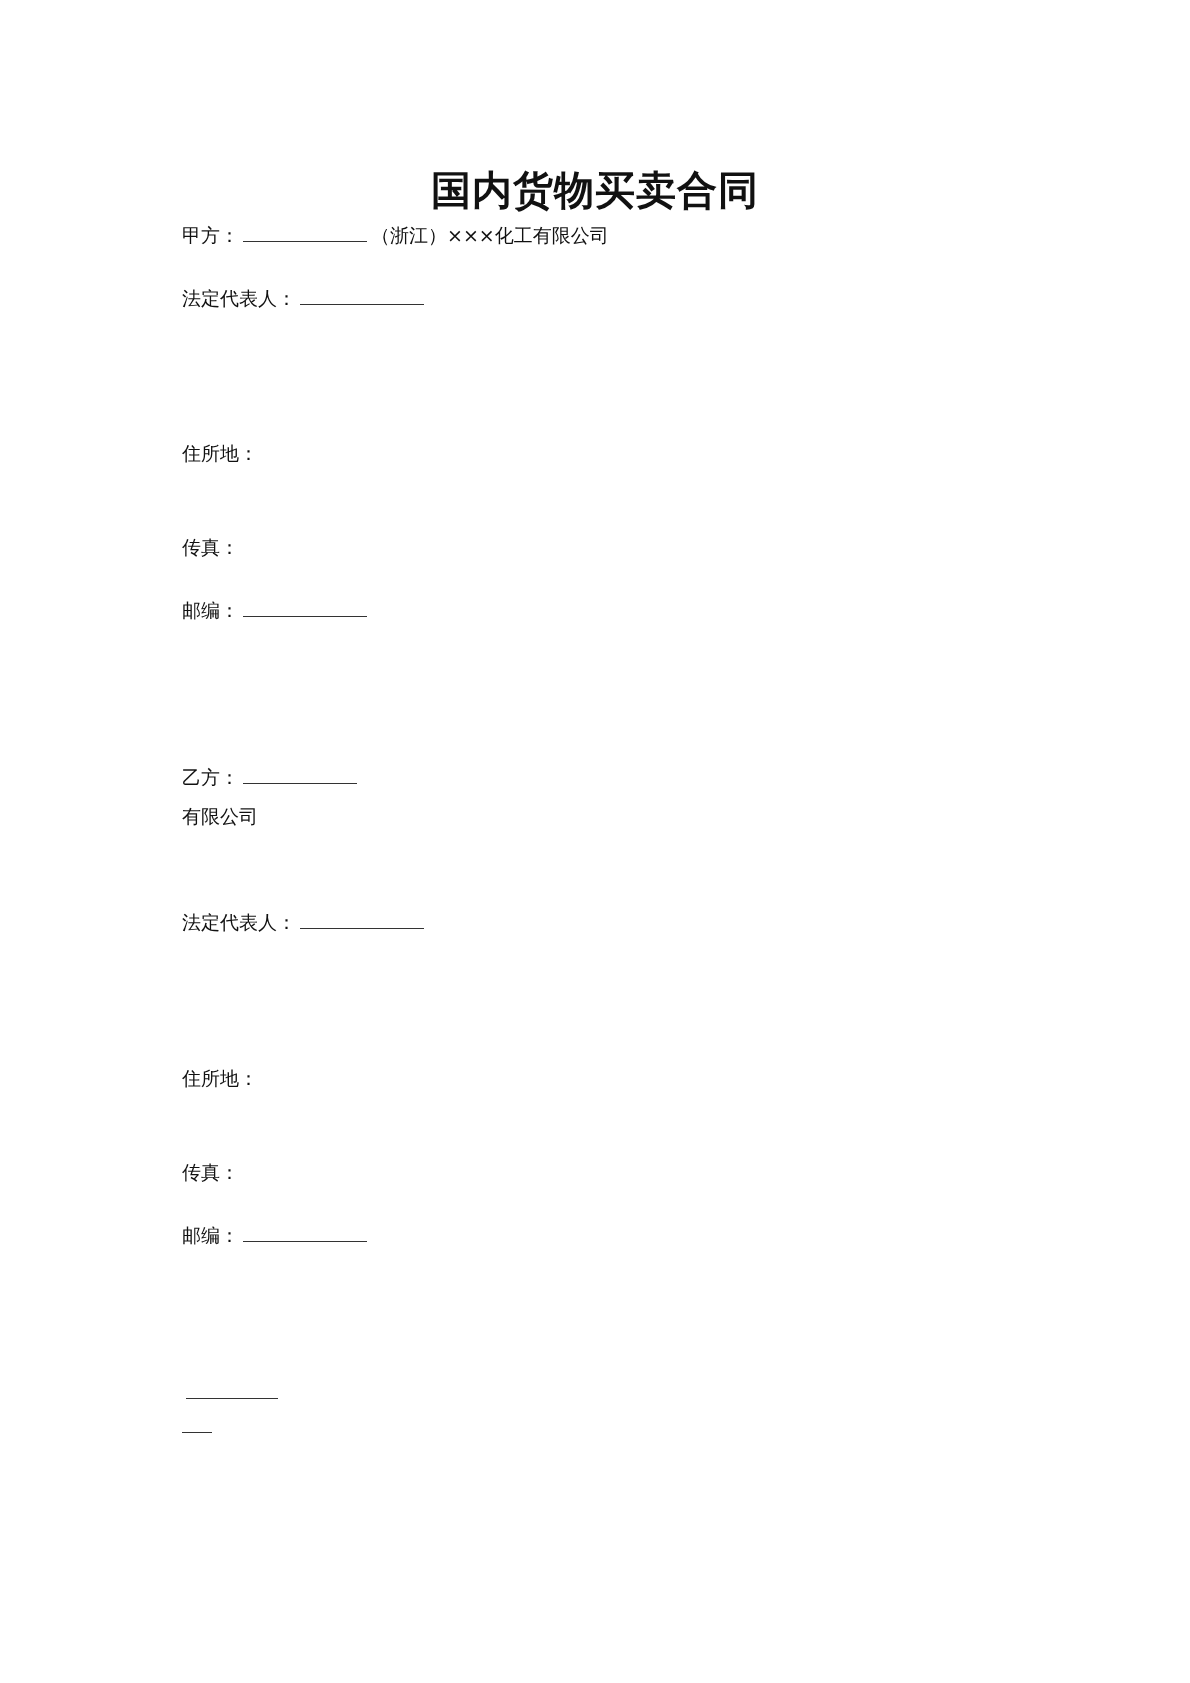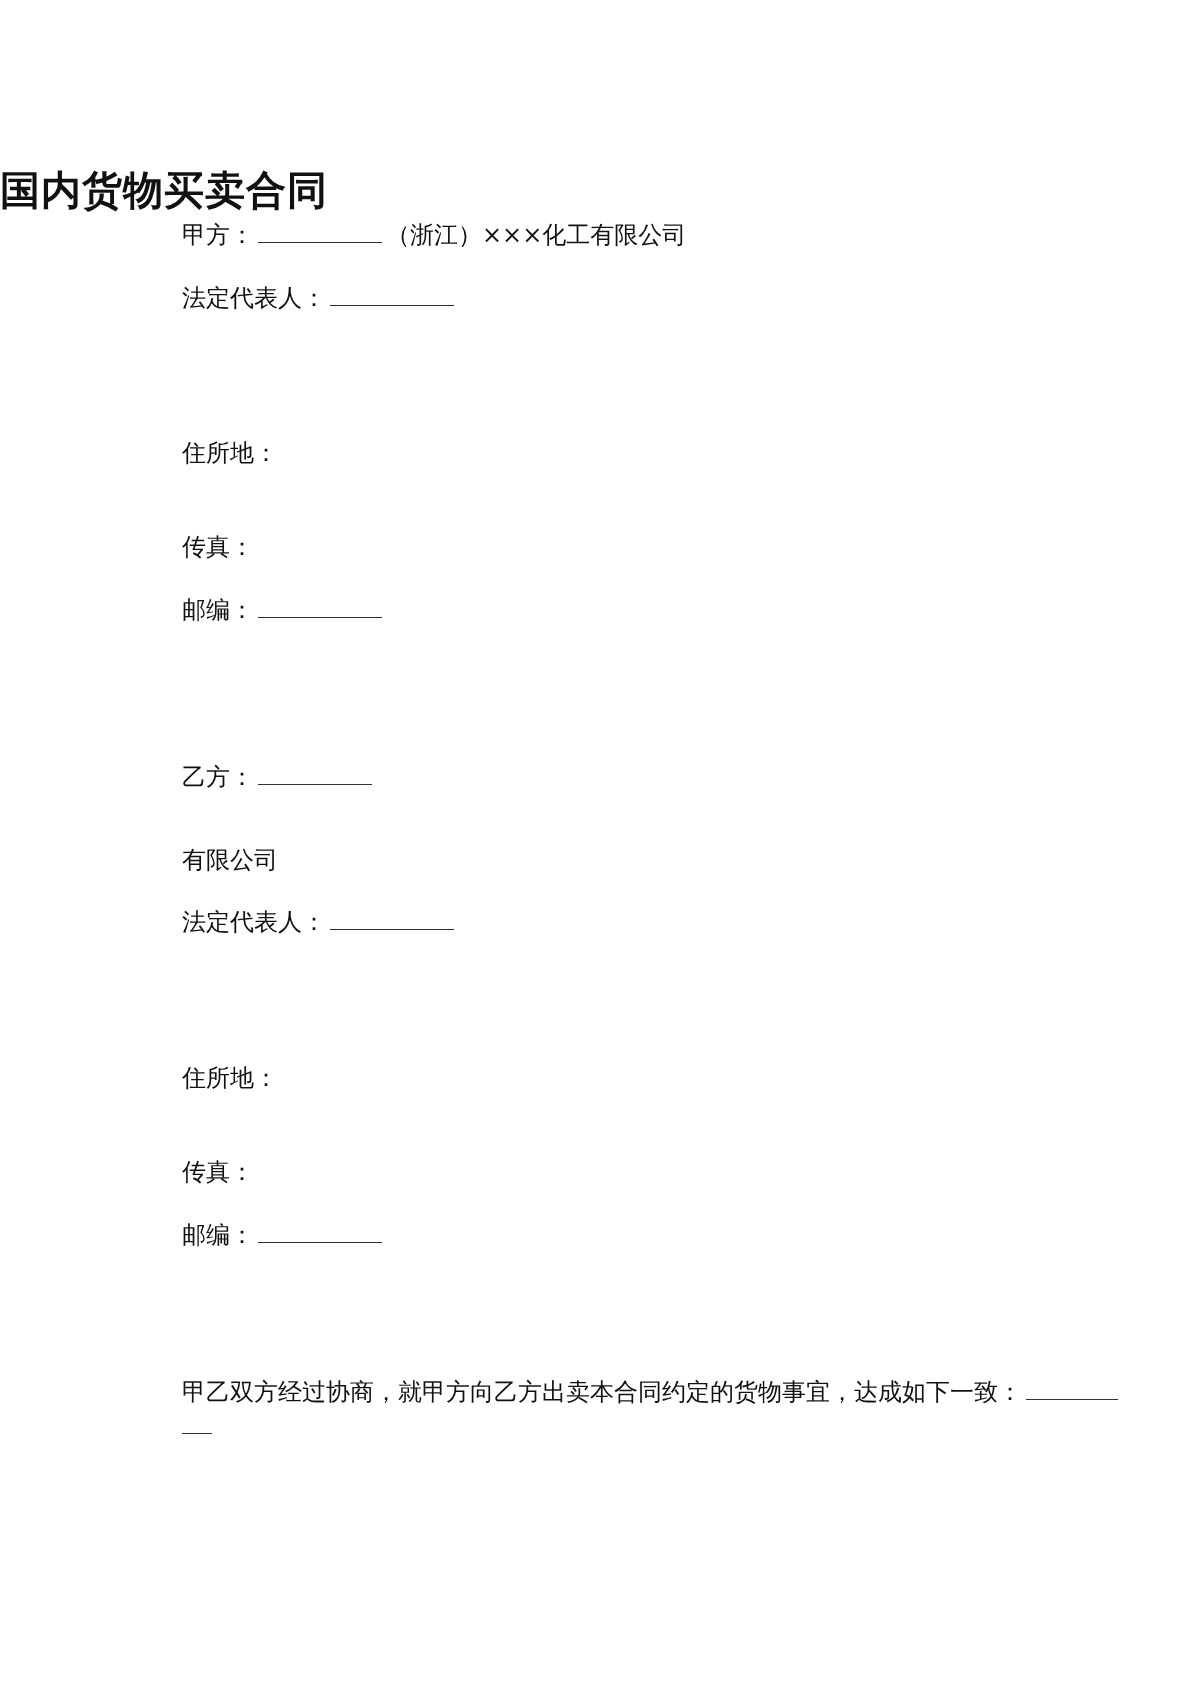--- a/index.html
+++ b/index.html
@@ -1,20 +1,20 @@
 <!DOCTYPE html>
 <html><head>
 <meta charset="utf-8">
 <style>
   html, body { margin: 0; padding: 0; background: #ffffff; }
   body { width: 1190px; height: 1683px; position: relative; overflow: hidden;
          font-family: "DejaVu Serif", "Liberation Serif", serif; color: #111; }
-  .title { position: absolute; left: 0; width: 1190px; top: 166px; text-align: left;
+  .title { position: absolute; left: 0; width: 1190px; top: 166px; text-align: center;
            font-size: 40px; font-weight: bold; letter-spacing: 1px; line-height: 48px; }
-  .line { position: absolute; left: 182px; font-size: 24px; line-height: 24px; white-space: nowrap; }
+  .line { position: absolute; left: 182px; font-size: 19px; line-height: 24px; white-space: nowrap; }
   .blank { display: inline-block; border-bottom: 1px solid #333; height: 18px; vertical-align: baseline; margin: 0 4px; }
 </style>
 </head>
 <body>
 
 <div class="title">国内货物买卖合同</div>
 
 <div class="line" style="top:223px">
   <span>甲方：</span><span class="blank" style="width:124px"></span><span>（浙江）×××化工有限公司</span>
 </div>
@@ -32,38 +32,38 @@
 </div>
 
 <div class="line" style="top:598px">
   <span>邮编：</span><span class="blank" style="width:124px"></span>
 </div>
 
 <div class="line" style="top:765px">
   <span>乙方：</span><span class="blank" style="width:114px"></span>
 </div>
 
-<div class="line" style="top:848px">
+<div class="line" style="top:804px">
   <span>有限公司</span>
 </div>
 
 <div class="line" style="top:910px">
   <span>法定代表人：</span><span class="blank" style="width:124px"></span>
 </div>
 
 <div class="line" style="top:1066px">
   <span>住所地：</span>
 </div>
 
 <div class="line" style="top:1160px">
   <span>传真：</span>
 </div>
 
 <div class="line" style="top:1223px">
   <span>邮编：</span><span class="blank" style="width:124px"></span>
 </div>
 
 <div class="line" style="top:1380px">
-  <span>甲乙双方经过协商，就甲方向乙方出卖本合同约定的货物事宜，达成如下一致：</span><span class="blank" style="width:92px"></span>
+  <span class="blank" style="width:92px"></span>
 </div>
 <div class="line" style="top:1414px">
   <span class="blank" style="width:30px; margin-left:0"></span>
 </div>
 
 </body></html>

